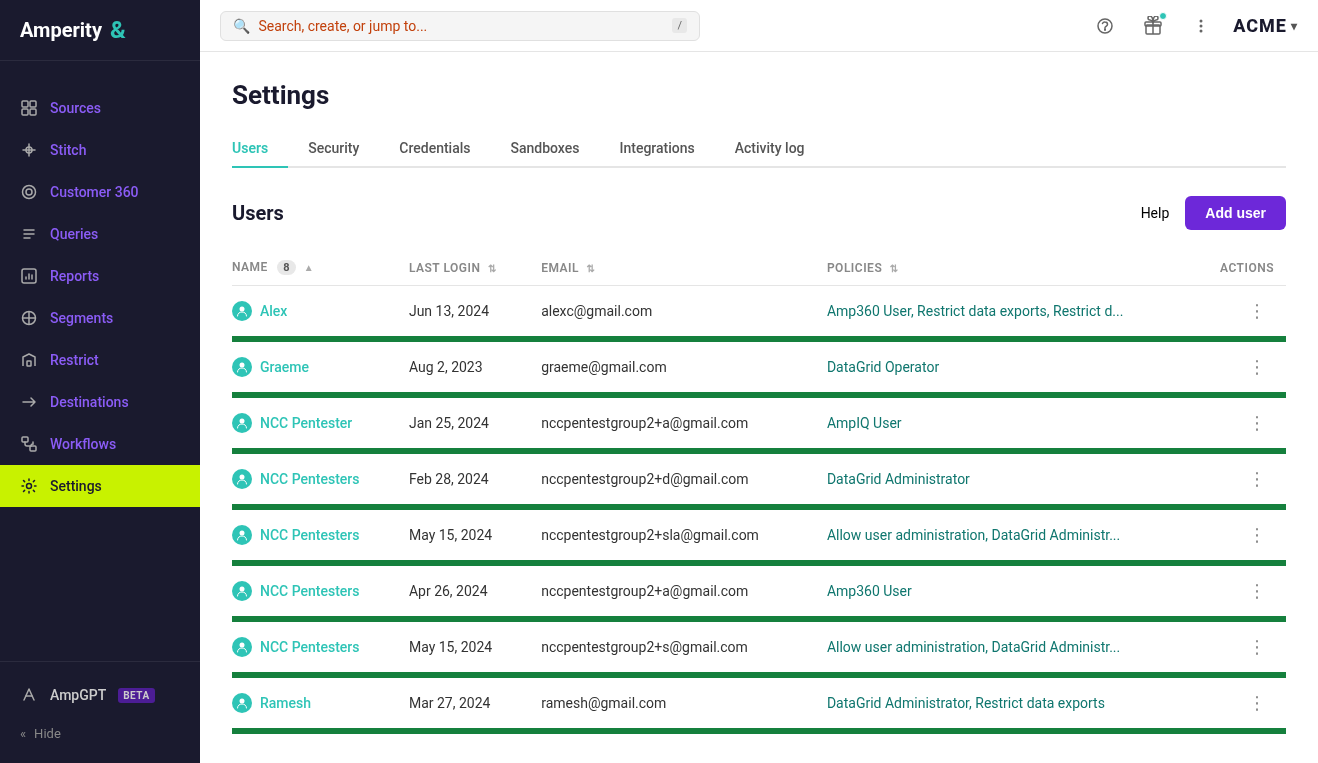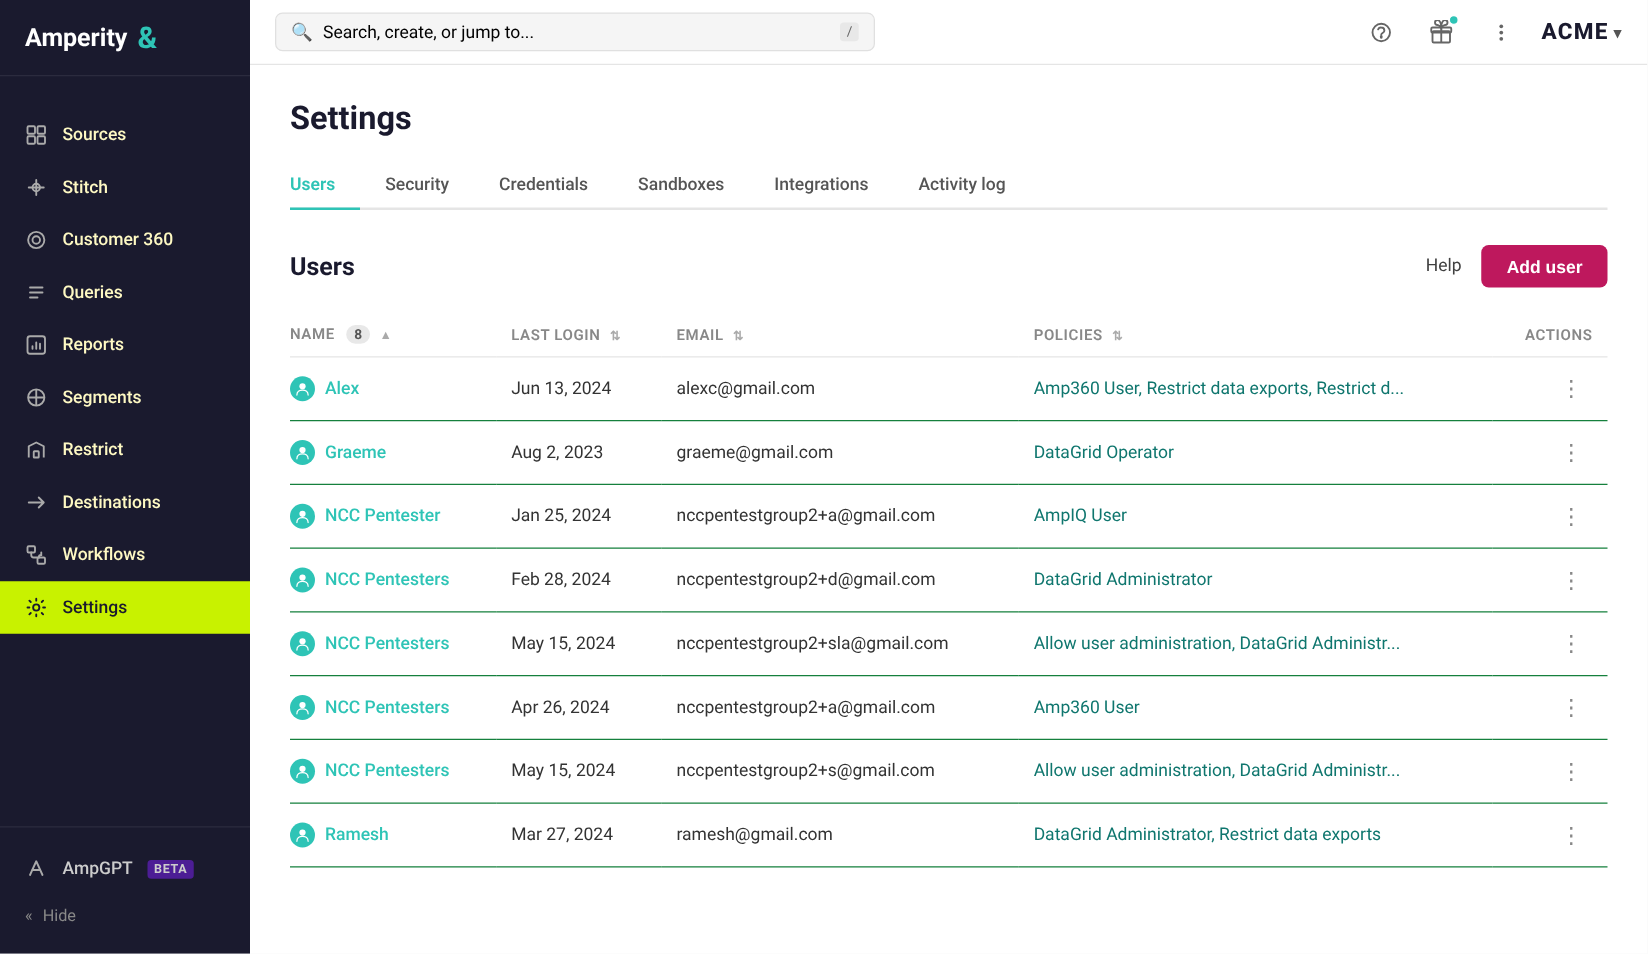--- a/index.html
+++ b/index.html
@@ -34,21 +34,21 @@
       flex: 1;
       padding: 8px 0;
       overflow-y: auto;
     }
     .sidebar-item {
       display: flex;
       align-items: center;
       gap: 12px;
       padding: 12px 20px;
       cursor: pointer;
-      color: #fef9c3;
+      color: #8b5cf6;
       font-size: 14px;
       font-weight: 500;
       transition: background 0.15s;
       border-radius: 0;
     }
     .sidebar-item.active {
       background: #c8f200;
       color: #1a1a2e;
       border-radius: 0;
     }
@@ -120,21 +120,21 @@
       gap: 8px;
       background: #f5f5f5;
       border: 1px solid #e0e0e0;
       border-radius: 6px;
       padding: 6px 12px;
       flex: 1;
       max-width: 480px;
       cursor: text;
     }
     .search-icon { color: #999; font-size: 14px; }
-    .search-placeholder { color: #000000; font-size: 14px; flex: 1; }
+    .search-placeholder { color: #c2410c; font-size: 14px; flex: 1; }
     .search-shortcut {
       background: #e8e8e8;
       border-radius: 3px;
       padding: 1px 5px;
       font-size: 11px;
       color: #666;
     }
     .topbar-actions {
       display: flex;
       align-items: center;
@@ -223,27 +223,27 @@
       font-size: 20px;
       font-weight: 700;
       color: #1a1a2e;
     }
     .section-actions {
       display: flex;
       align-items: center;
       gap: 16px;
     }
     .help-link {
-      color: #404040;
+      color: #000000;
       font-size: 14px;
       cursor: pointer;
       text-decoration: none;
     }
     .add-user-btn {
-      background: #be185d;
+      background: #6d28d9;
       color: #fff;
       border: none;
       border-radius: 6px;
       padding: 9px 20px;
       font-size: 14px;
       font-weight: 600;
       cursor: pointer;
     }
 
     
@@ -274,21 +274,21 @@
       background: #e8e8e8;
       color: #555;
       font-size: 11px;
       font-weight: 700;
       border-radius: 10px;
       padding: 1px 6px;
       margin-left: 6px;
     }
     .sort-icon { color: #aaa; font-size: 10px; margin-left: 4px; }
     tbody tr {
-      border-bottom: 1px solid #15803d;
+      border-bottom: 6px solid #15803d;
     }
     td {
       padding: 12px 12px;
       color: #333;
       vertical-align: middle;
     }
     td.name-col { padding-left: 0; }
     .user-name {
       display: flex;
       align-items: center;

